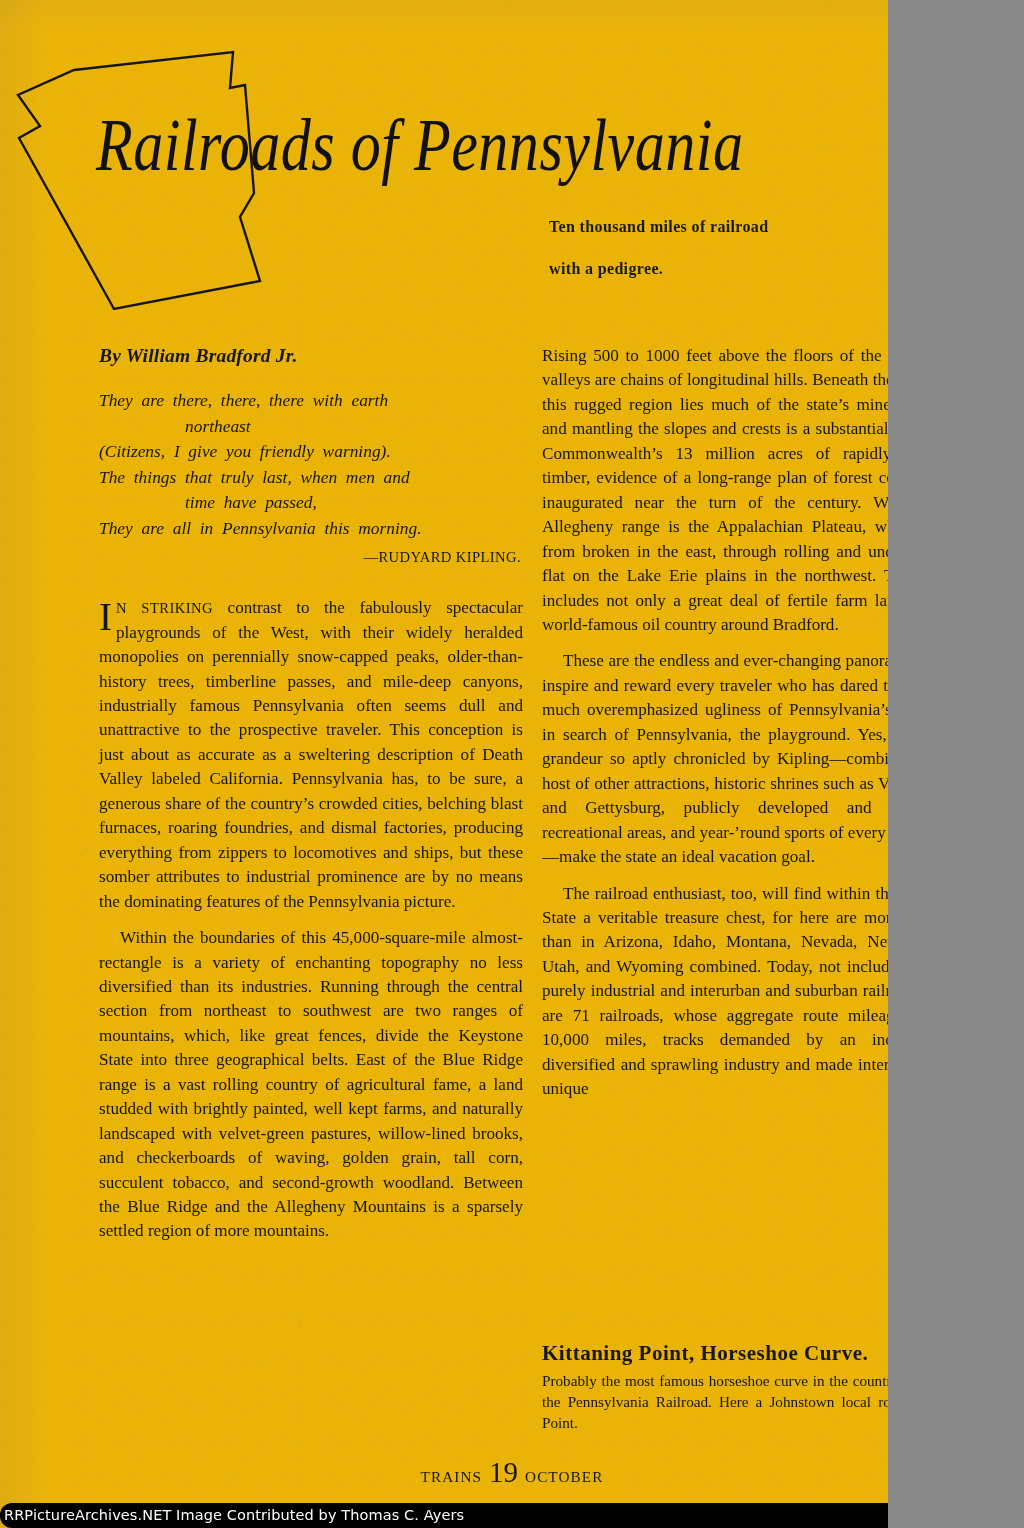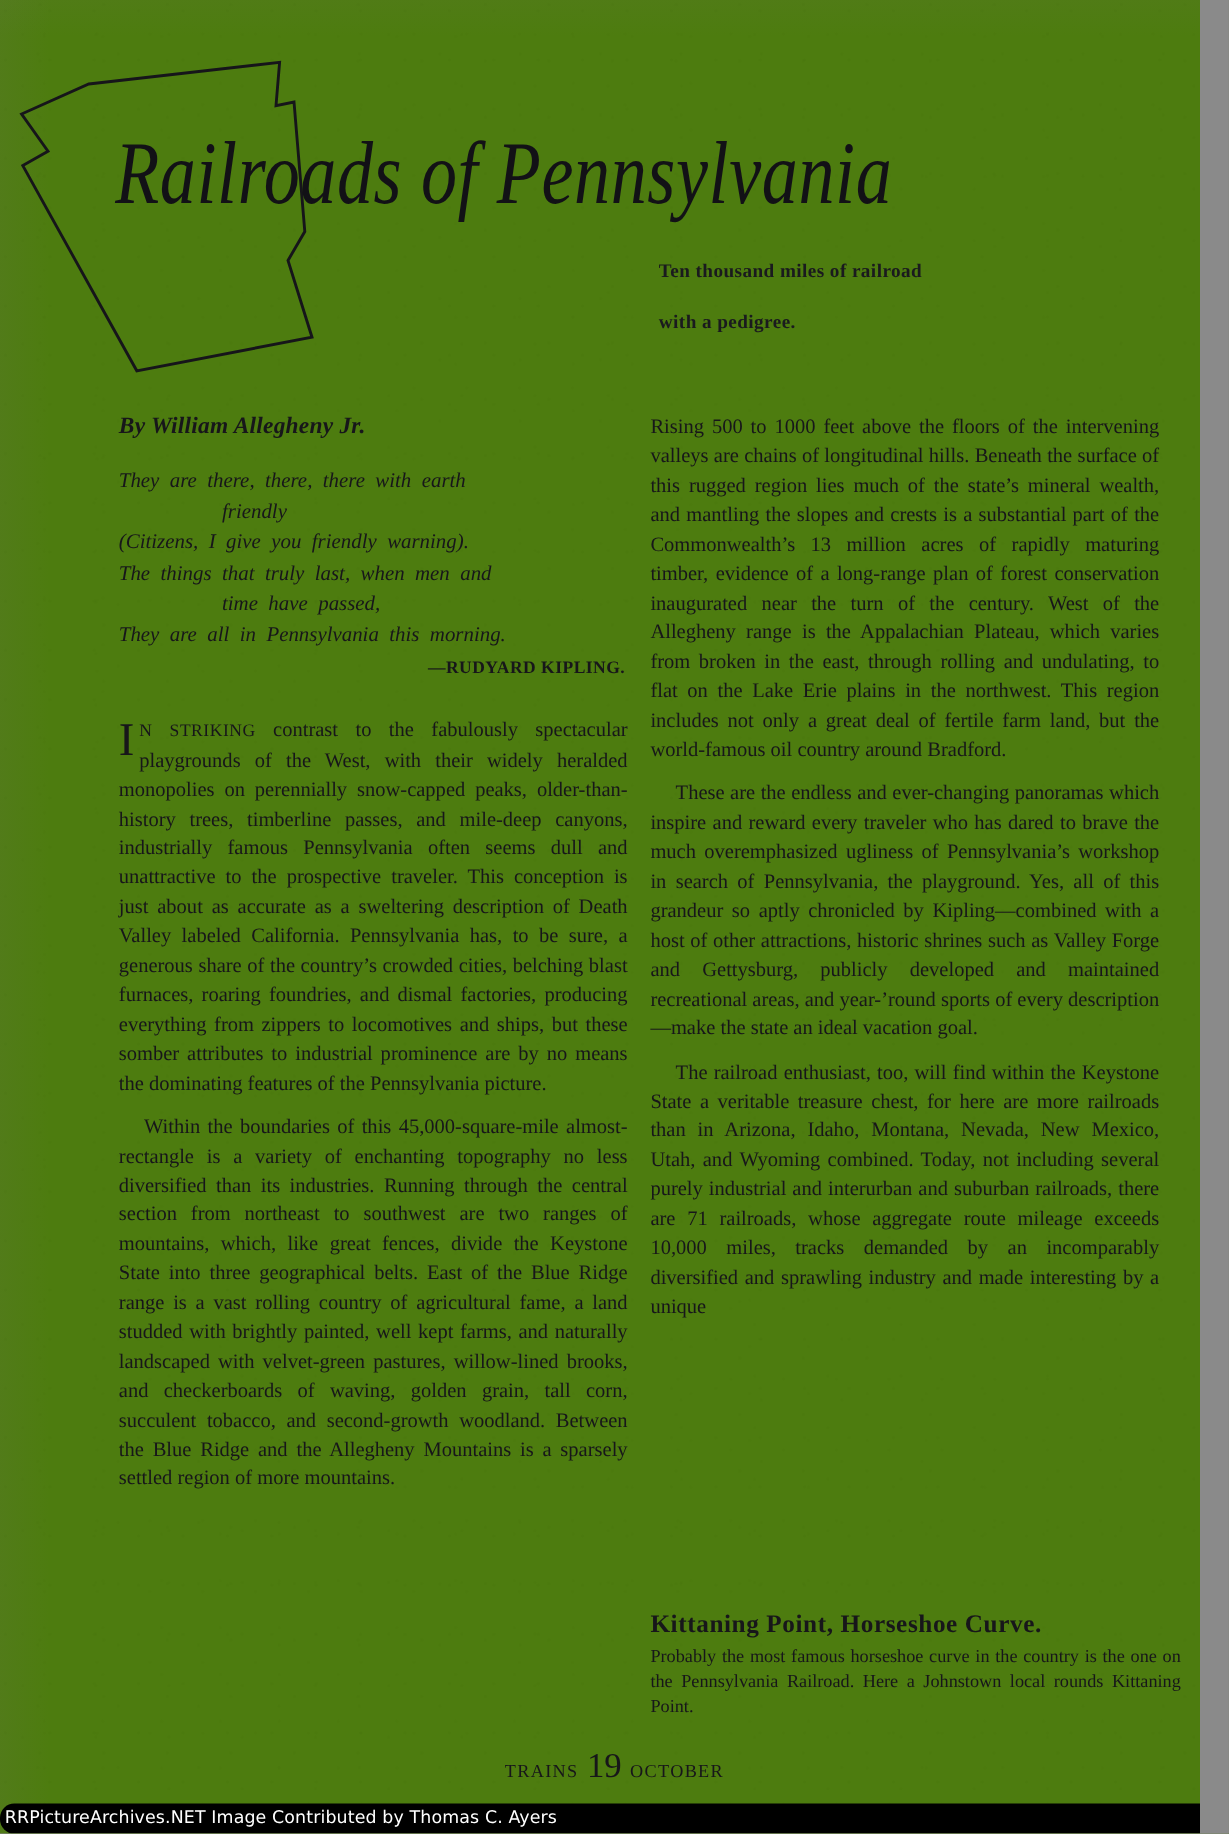--- a/index.html
+++ b/index.html
@@ -3,23 +3,23 @@
 <meta charset="utf-8">
 <title>Railroads of Pennsylvania</title>
 <style>
   html, body {
     margin: 0;
     padding: 0;
     background: #8a8a8a;
   }
   #page {
     position: relative;
-    width: 1000px;
+    width: 888px;
     height: 1528px;
-    background: #4d7c0f;
+    background: #eab308;
     overflow: hidden;
     font-family: "Liberation Serif", "DejaVu Serif", serif;
     color: #17161a;
   }
   
   #grain {
     position: absolute;
     inset: 0;
     pointer-events: none;
     opacity: .5;
@@ -110,21 +110,21 @@
     line-height: 25.6px;
     margin: 0 0 26px 0;
     text-align: left;
   }
   .poem .ln { display: block; white-space: pre; }
   .poem .ind { padding-left: 86px; }
   .poem .attr {
     display: block;
     text-align: right;
     font-style: normal;
-    font-weight: 700;
+    font-weight: 400;
     font-size: 14.6px;
     letter-spacing: .4px;
     margin-top: 3px;
     padding-right: 2px;
   }
 
   p.body { margin: 0; text-indent: 21px; }
   p.body.first { text-indent: 0; }
   p.body + p.body { margin-top: 12px; }
 
@@ -221,25 +221,25 @@
     <div id="article-title">Railroads of Pennsylvania</div>
 
     <div id="deck">
       <span>Ten thousand miles of railroad</span><br>
       <span>with a pedigree.</span>
     </div>
   </div>
 
   <div class="col" id="col-left">
 
-    <div class="byline">By William Allegheny Jr.</div>
+    <div class="byline">By William Bradford Jr.</div>
 
     <div class="poem">
       <span class="ln">They  are  there,  there,  there  with  earth</span>
-      <span class="ln ind">friendly</span>
+      <span class="ln ind">northeast</span>
       <span class="ln">(Citizens,  I  give  you  friendly  warning).</span>
       <span class="ln">The  things  that  truly  last,  when  men  and</span>
       <span class="ln ind">time  have  passed,</span>
       <span class="ln">They  are  all  in  Pennsylvania  this  morning.</span>
       <span class="attr">—RUDYARD KIPLING.</span>
     </div>
 
     <p class="body first"><span class="dropcap">I</span><span class="smallcaps">n striking</span> <span>contrast to the fabulously spectacular playgrounds of the West, with their widely heralded monopolies on perennially snow-capped peaks, older-than-history trees, timberline passes, and mile-deep canyons, industrially famous Pennsylvania often seems dull and unattractive to the prospective traveler. This conception is just about as accurate as a sweltering description of Death Valley labeled California. Pennsylvania has, to be sure, a generous share of the country’s crowded cities, belching blast furnaces, roaring foundries, and dismal factories, producing everything from zippers to locomotives and ships, but these somber attributes to industrial prominence are by no means the dominating features of the Pennsylvania picture.</span></p>
 
     <p class="body">Within the boundaries of this 45,000-square-mile almost-rectangle is a variety of enchanting topography no less diversified than its industries. Running through the central section from northeast to southwest are two ranges of mountains, which, like great fences, divide the Keystone State into three geographical belts. East of the Blue Ridge range is a vast rolling country of agricultural fame, a land studded with brightly painted, well kept farms, and naturally landscaped with velvet-green pastures, willow-lined brooks, and checkerboards of waving, golden grain, tall corn, succulent tobacco, and second-growth woodland. Between the Blue Ridge and the Allegheny Mountains is a sparsely settled region of more mountains.</p>

